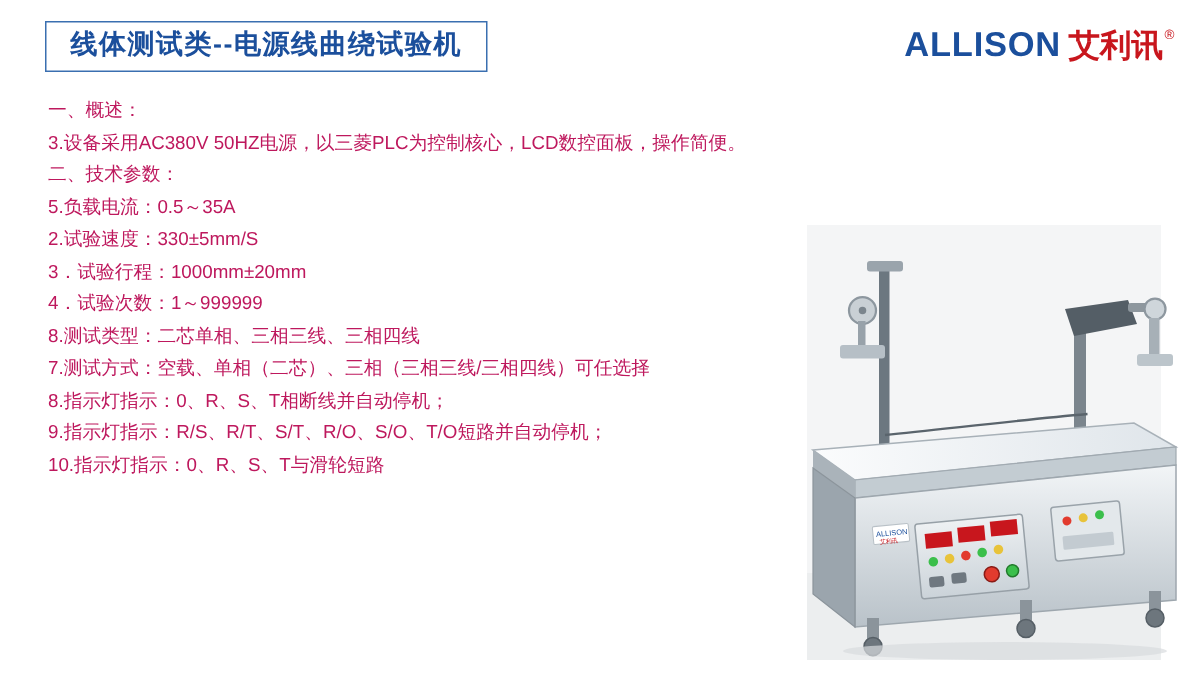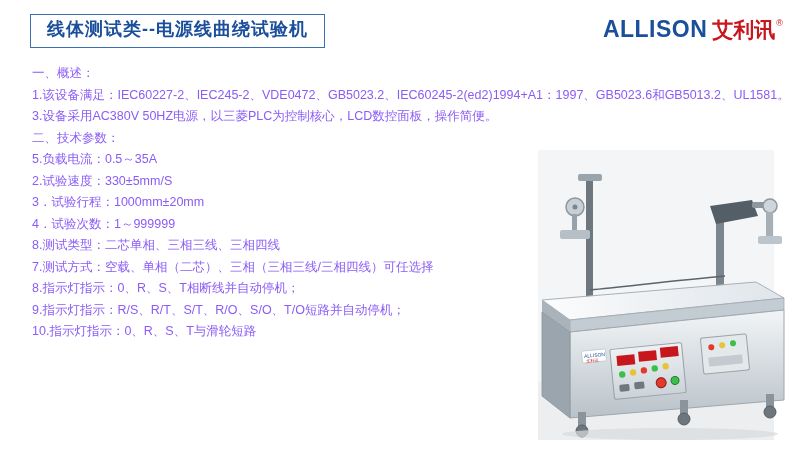--- a/index.html
+++ b/index.html
@@ -76,21 +76,21 @@
   
   .content {
     position: absolute;
     top: 63px;
     left: 32px;
     width: 540px;
   }
   .line {
     font-size: 12.5px;
     line-height: 21.5px;
-    color: #8b5cf6;
+    color: #be185d;
     white-space: nowrap;
   }
   .line.heading {
     font-weight: normal;
   }
 
   
   .photo {
     position: absolute;
     left: 520px;
@@ -109,21 +109,20 @@
     <div class="title-box">线体测试类--电源线曲绕试验机</div>
     <div class="brand">
       <span class="brand-en">ALLISON</span>
       <span class="brand-cn">艾利讯</span>
       <span class="brand-reg">®</span>
     </div>
   </div>
 
   <div class="content">
     <div class="line heading">一、概述：</div>
-    <div class="line">1.该设备满足：IEC60227-2、IEC245-2、VDE0472、GB5023.2、IEC60245-2(ed2)1994+A1：1997、GB5023.6和GB5013.2、UL1581。</div>
     <div class="line">3.设备采用AC380V  50HZ电源，以三菱PLC为控制核心，LCD数控面板，操作简便。</div>
     <div class="line heading">二、技术参数：</div>
     <div class="line">5.负载电流：0.5～35A</div>
     <div class="line">2.试验速度：330±5mm/S</div>
     <div class="line">3．试验行程：1000mm±20mm</div>
     <div class="line">4．试验次数：1～999999</div>
     <div class="line">8.测试类型：二芯单相、三相三线、三相四线</div>
     <div class="line">7.测试方式：空载、单相（二芯）、三相（三相三线/三相四线）可任选择</div>
     <div class="line">8.指示灯指示：0、R、S、T相断线并自动停机；</div>
     <div class="line">9.指示灯指示：R/S、R/T、S/T、R/O、S/O、T/O短路并自动停机；</div>

